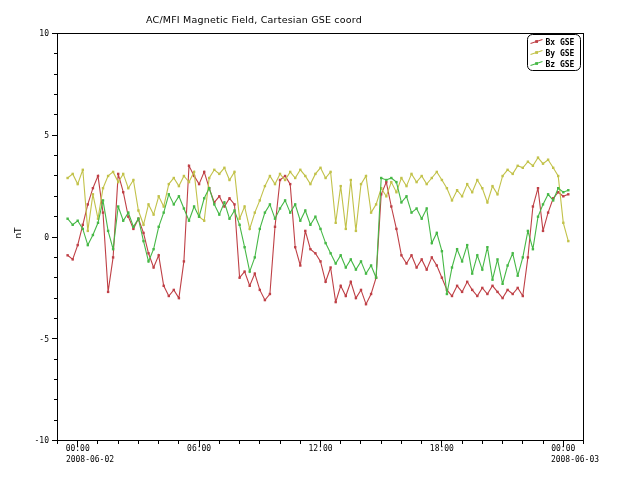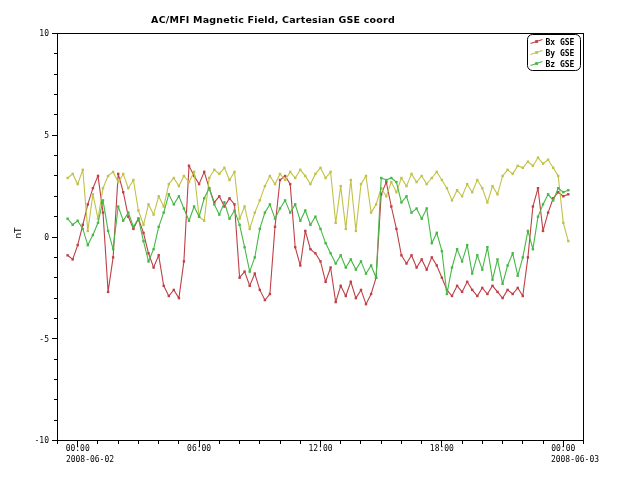--- a/index.html
+++ b/index.html
@@ -1,19 +1,19 @@
 <!DOCTYPE html>
 <html><head>
 <meta charset="utf-8">
 <style>
   html,body{margin:0;padding:0;background:#fff;}
   .page{position:relative;width:640px;height:480px;background:#ffffff;overflow:hidden;
         font-family:"DejaVu Sans", sans-serif;}
   .chart-title{position:absolute;top:14px;left:0;width:508px;text-align:center;
-        font-size:9.5px;font-weight:bold;color:#000;letter-spacing:0.2px;padding-left:19px;}
+        font-size:9.5px;font-weight:normal;color:#000;letter-spacing:0.2px;}
   .y-axis-label{position:absolute;left:6px;top:228px;width:24px;text-align:center;
         font-size:9px;color:#000;transform:rotate(-90deg);transform-origin:center;}
   svg text{font-family:"DejaVu Sans Mono", monospace;fill:#000;}
 </style>
 </head>
 <body>
 
 <div class="page">
   <div class="chart-title">AC/MFI  Magnetic Field, Cartesian GSE coord</div>
   <div class="y-axis-label">nT</div>

